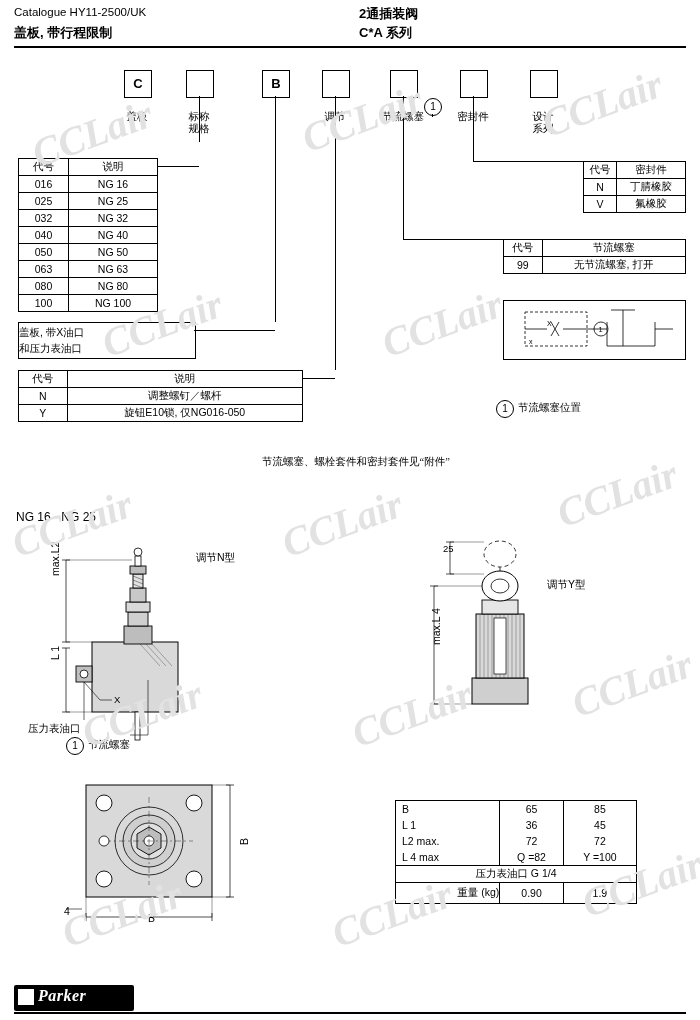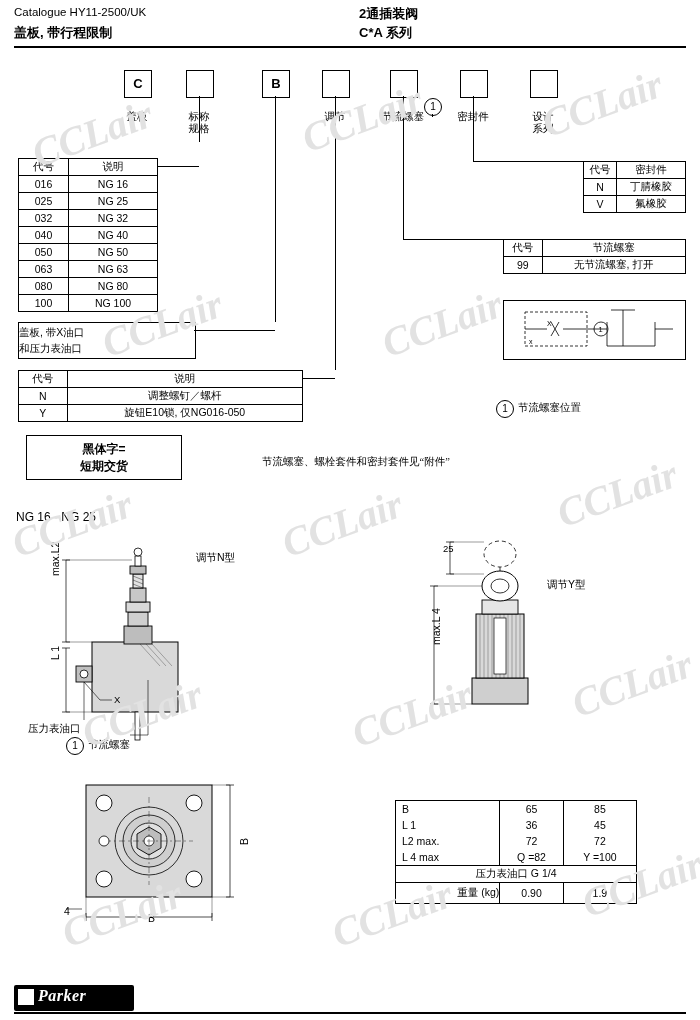--- a/index.html
+++ b/index.html
@@ -247,24 +247,20 @@
           <td>调整螺钉／螺杆</td>
         </tr>
     <tr>
           <td>Y</td>
           <td>旋钮E10锁, 仅NG016-050</td>
         </tr>
   </tbody>
     </table>
   <div class="hline" style="left:303px;top:378px;width:32px;"></div>
 
-  <div class="blackbox" style="left:26px;top:435px;width:154px;height:38px;">
-    <div>黑体字=</div>
-    <div>短期交货</div>
-  </div>
 
   <div class="note" style="left:262px;top:455px;font-family:Liberation Serif, serif;">节流螺塞、螺栓套件和密封套件见“附件”</div>
 
   <div class="sechead" style="left:16px;top:510px;">NG 16 - NG 25</div>
 
   <div class="dwg" style="left:40px;top:530px;">
     <svg width="230" height="215" viewBox="0 0 230 215">
 
       <rect x="52" y="112" width="86" height="70" fill="#d9d9d9" stroke="#000" stroke-width="1"></rect>
 

